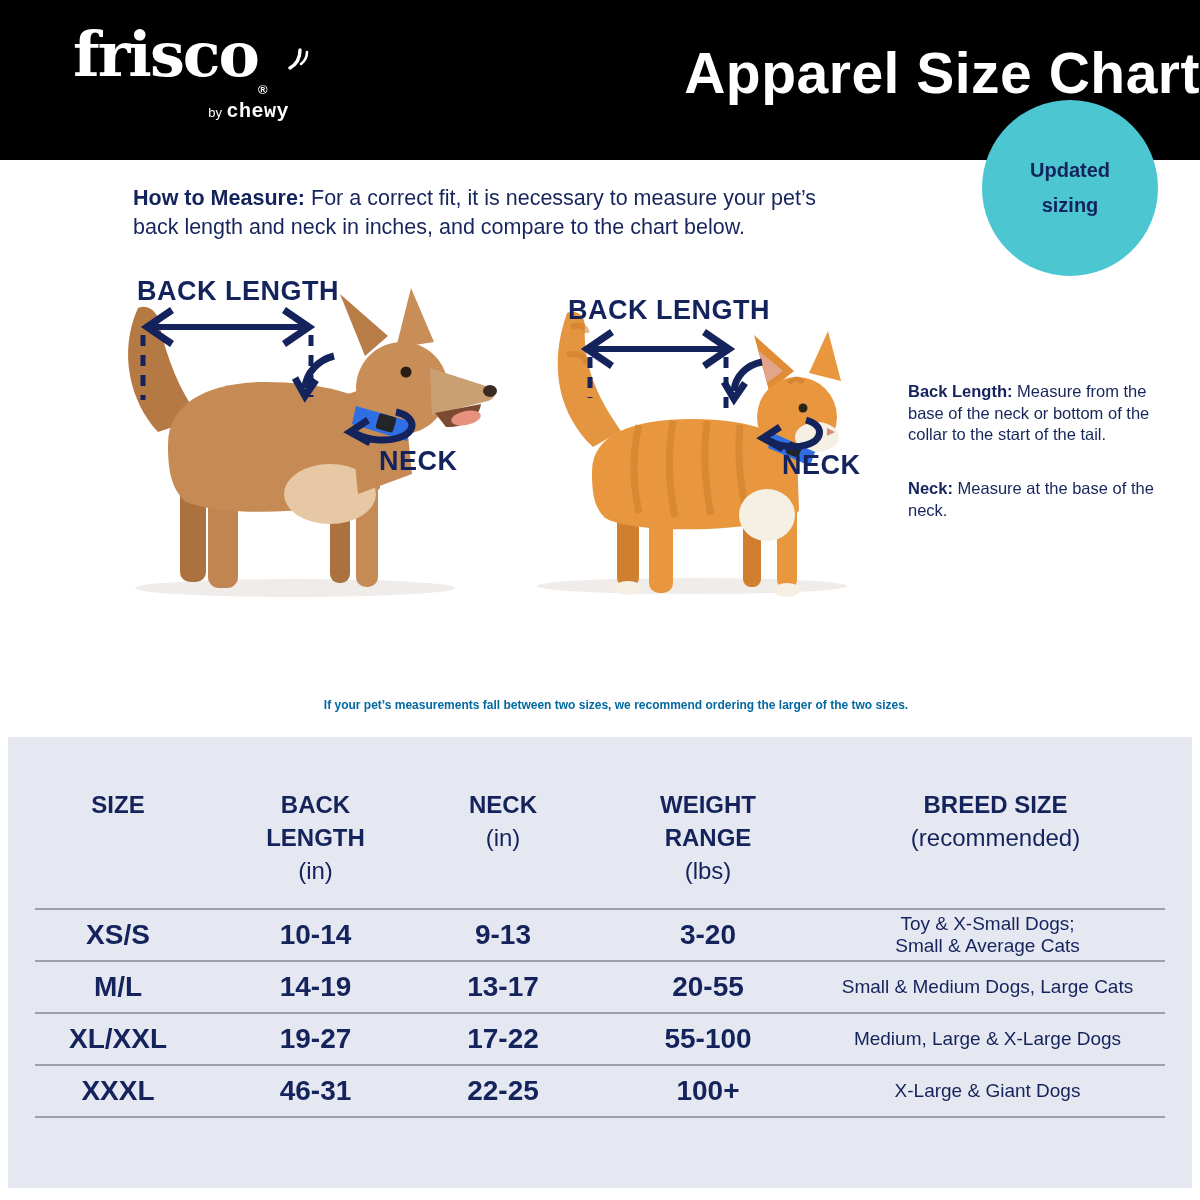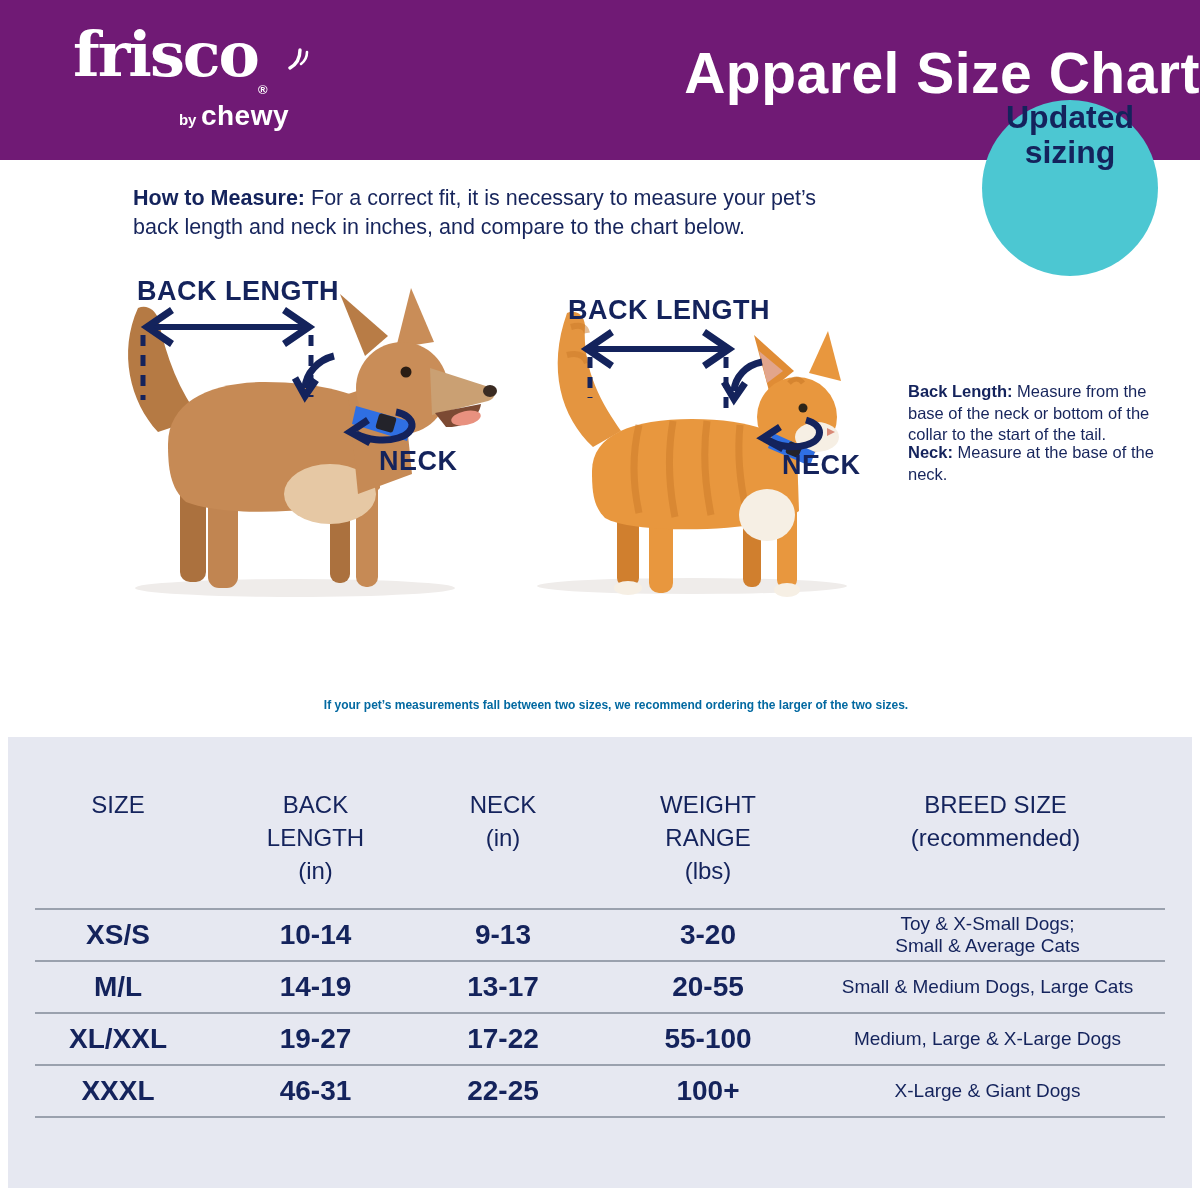--- a/index.html
+++ b/index.html
@@ -1,34 +1,34 @@
 <!DOCTYPE html>
 <html><head>
 <meta charset="utf-8">
 <style>
   html,body{margin:0;padding:0;background:#fff;}
   .page{position:relative;width:1200px;height:1200px;background:#ffffff;overflow:hidden;
         font-family:"Liberation Sans",sans-serif;color:#17255c;}
 
   
-  .hdr{position:absolute;left:0;top:0;width:1200px;height:160px;background:#701a75;}
+  .hdr{position:absolute;left:0;top:0;width:1200px;height:160px;background:#000000;}
   .logo{position:absolute;left:73px;top:24px;color:#fff;width:220px;}
   .logo-word{font-family:"DejaVu Serif",serif;font-weight:bold;font-size:62px;line-height:1;letter-spacing:-2px;position:relative;}
   .logo-flick{position:absolute;right:-16px;top:-6px;}
   .logo-reg{font-size:13px;vertical-align:-18px;font-family:"Liberation Sans",sans-serif;letter-spacing:0;}
   .logo-by{text-align:right;color:#fff;margin-top:4px;padding-right:4px;}
-  .logo-by .by{font-size:15px;font-weight:bold;margin-left:47px;}
-  .logo-by .chewy{font-size:28px;font-weight:bold;letter-spacing:0.5px;}
+  .logo-by .by{font-size:13px;font-weight:normal;margin-left:47px;}
+  .logo-by .chewy{font-size:20px;font-weight:bold;letter-spacing:0.5px;font-family:Liberation Mono, monospace;}
   .title{position:absolute;left:220px;right:0;top:40px;margin:0;text-align:right;
          color:#ffffff;font-size:57px;font-weight:bold;letter-spacing:0.5px;}
 
   
   .badge{position:absolute;left:982px;top:100px;width:176px;height:176px;border-radius:50%;
-         background:#4cc7d2;display:flex;flex-direction:column;align-items:center;
-         color:#14235c;font-weight:bold;font-size:32px;line-height:35px;}
+         background:#4cc7d2;display:flex;flex-direction:column;align-items:center;justify-content:center;
+         color:#14235c;font-weight:bold;font-size:20px;line-height:35px;}
 
   
   .intro{position:absolute;left:133px;top:184px;width:830px;margin:0;
          font-size:21.5px;line-height:29px;color:#17255c;}
   .intro b{color:#14235c;}
 
   
   .dlabel{position:absolute;color:#14235c;font-weight:bold;font-size:27px;letter-spacing:0.5px;}
   .howto-h{position:absolute;left:908px;top:328px;margin:0;font-size:27px;font-weight:bold;color:#14235c;}
   .howto-p{position:absolute;left:908px;width:276px;margin:0;font-size:16.5px;line-height:21.5px;color:#17255c;}
@@ -38,21 +38,21 @@
 
   
   .note{position:absolute;left:0;top:682px;width:1200px;text-align:center;margin:16px;
         font-size:12px;font-weight:bold;color:#0369a1;}
 
   
   .tbl{position:absolute;left:8px;top:737px;width:1184px;height:451px;background:#e6e8f1;}
   .thead{display:grid;grid-template-columns:220px 175px 200px 210px 379px;
          box-sizing:border-box;height:171px;padding-top:51px;}
   .th{text-align:center;color:#14235c;font-size:24px;line-height:33px;}
-  .th div.hb{font-weight:normal;}
+  .th div.hb{font-weight:bold;}
   .th div.hn{font-weight:normal;}
   .th:last-child{padding-right:14px;}
   .t-line{height:2px;background:#9aa1ae;margin:0 27px;}
   .trow{display:grid;grid-template-columns:220px 175px 200px 210px 379px;height:50px;align-items:center;}
   .td{text-align:center;color:#14235c;font-weight:bold;font-size:28px;}
   .td.breed{font-weight:normal;font-size:19px;line-height:22px;padding-right:30px;box-sizing:border-box;}
 </style>
 </head>
 <body>
 
@@ -172,21 +172,21 @@
 
   <div class="dlabel" style="left:137px;top:276px;">BACK LENGTH</div>
   <div class="dlabel" style="left:379px;top:446px;">NECK</div>
   <div class="dlabel" style="left:568px;top:295px;">BACK LENGTH</div>
   <div class="dlabel" style="left:782px;top:450px;">NECK</div>
 
   <p class="howto-p" style="top:381px;">
     <b>Back Length:</b>
     <span>Measure from the base of the neck or bottom of the collar to the start of the tail.</span>
   </p>
-  <p class="howto-p" style="top:442px;">
+  <p class="howto-p" style="top:478px;">
     <b>Neck:</b>
     <span>Measure at the base of the neck.</span>
   </p>
 
   <p class="note">If your pet’s measurements fall between two sizes, we recommend ordering the larger of the two sizes.</p>
 
   <div class="tbl">
     <div class="thead">
         <div class="th">
           <div class="hb">SIZE</div>

